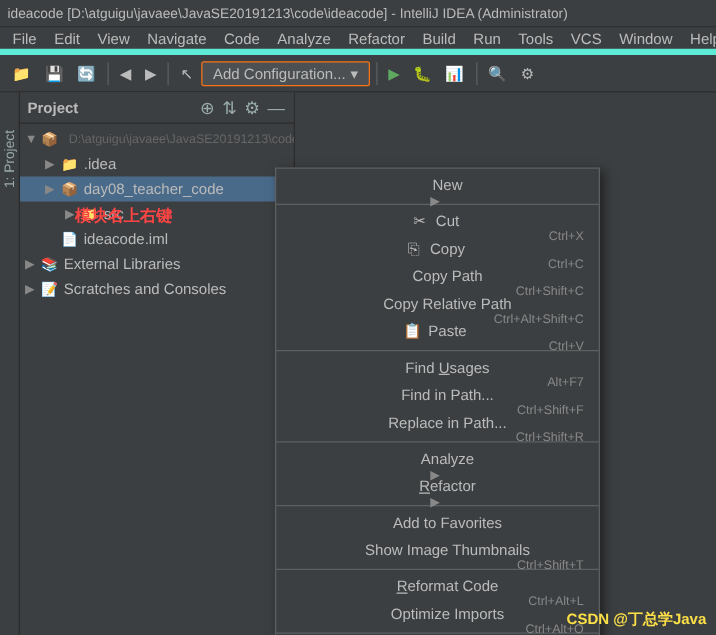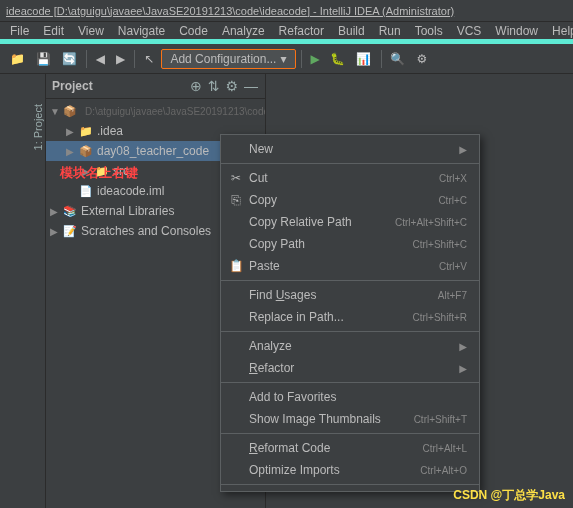--- a/index.html
+++ b/index.html
@@ -17,21 +17,21 @@
     .title-bar {
       background: #3c3f41;
       color: #bbb;
       height: 22px;
       display: flex;
       align-items: center;
       padding: 0 6px;
       font-size: 11px;
       border-bottom: 1px solid #2b2b2b;
     }
-    .title-bar span { color: #bbb; text-decoration: underline; }
+    .title-bar span { color: #bbb; }
 
     
     .menu-bar {
       background: #3c3f41;
       height: 22px;
       display: flex;
       align-items: center;
       padding: 0 4px;
       gap: 2px;
       border-bottom: 5px solid #5eead4;
@@ -82,21 +82,20 @@
       height: 18px;
       background: #5c6062;
       margin: 0 2px;
     }
 
     
     .main-area {
       display: flex;
       height: calc(508px - 74px);
       position: relative;
-      padding-left: 30px;
     }
 
     
     .side-tab {
       width: 16px;
       background: #3c3f41;
       border-right: 1px solid #2b2b2b;
       display: flex;
       align-items: flex-start;
       padding-top: 30px;
@@ -201,20 +200,21 @@
     }
     .ctx-item {
       display: flex;
       align-items: center;
       justify-content: space-between;
       padding: 3px 12px 3px 8px;
       cursor: pointer;
       color: #bbb;
       font-size: 12px;
       height: 22px;
+      flex-direction: column;
     }
     .ctx-item .item-left {
       display: flex;
       align-items: center;
       gap: 6px;
     }
     .ctx-item .shortcut {
       color: #888;
       font-size: 10px;
       margin-left: auto;
@@ -399,50 +399,57 @@
       <span class="item-left">
         <span class="item-icon">⎘</span>
         <span>Copy</span>
       </span>
       <span class="shortcut">Ctrl+C</span>
     </div>
 
     <div class="ctx-item">
       <span class="item-left">
         <span class="item-icon"></span>
+        <span>Copy Path</span>
+      </span>
+      <span class="shortcut">Ctrl+Shift+C</span>
+    </div>
+
+    <div class="ctx-item">
+      <span class="item-left">
+        <span class="item-icon"></span>
         <span>Copy Relative Path</span>
       </span>
       <span class="shortcut">Ctrl+Alt+Shift+C</span>
-    </div>
-
-    <div class="ctx-item">
-      <span class="item-left">
-        <span class="item-icon"></span>
-        <span>Copy Path</span>
-      </span>
-      <span class="shortcut">Ctrl+Shift+C</span>
     </div>
 
     <div class="ctx-item">
       <span class="item-left">
         <span class="item-icon">📋</span>
         <span>Paste</span>
       </span>
       <span class="shortcut">Ctrl+V</span>
     </div>
     <div class="ctx-separator"></div>
 
     <div class="ctx-item">
       <span class="item-left">
         <span class="item-icon"></span>
         <span>Find <span class="underline">U</span>sages</span>
       </span>
       <span class="shortcut">Alt+F7</span>
     </div>
 
+    <div class="ctx-item">
+      <span class="item-left">
+        <span class="item-icon"></span>
+        <span>Find in Path...</span>
+      </span>
+      <span class="shortcut">Ctrl+Shift+F</span>
+    </div>
 
     <div class="ctx-item">
       <span class="item-left">
         <span class="item-icon"></span>
         <span>Replace in Path...</span>
       </span>
       <span class="shortcut">Ctrl+Shift+R</span>
     </div>
     <div class="ctx-separator"></div>
 

